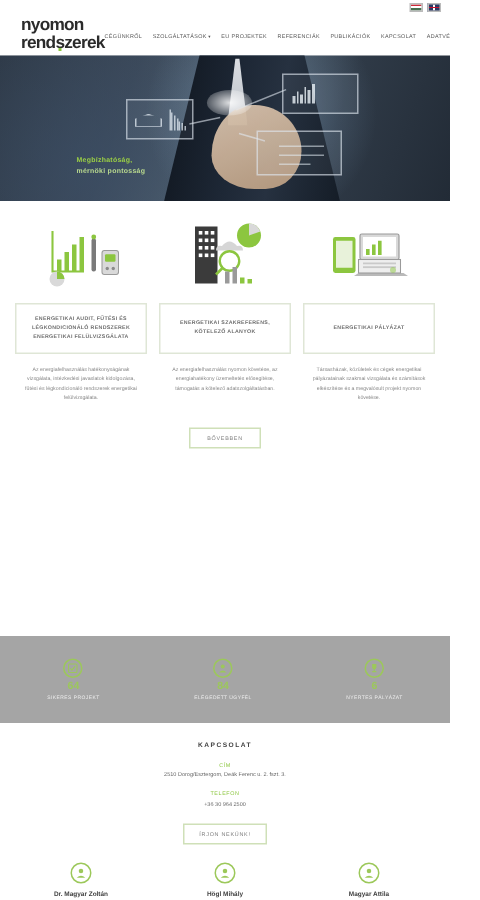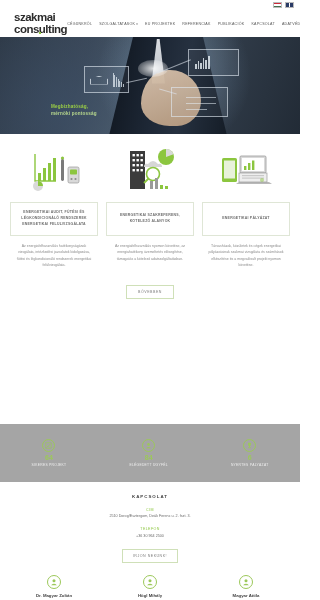--- a/index.html
+++ b/index.html
@@ -184,23 +184,23 @@
 </head>
 <body>
 
 <div class="topbar">
   <span class="flag flag-hu"></span>
   <span class="flag flag-en"></span>
 </div>
 
 <div class="header">
   <div class="logo">
-    <span class="logo-l1">szakmai</span>
+    <span class="logo-l1">nyomon</span>
     <span class="logo-l2">
-      <span>consulting</span>
+      <span>rendszerek</span>
       <i class="logo-dot"></i>
     </span>
   </div>
   <nav class="nav">
     <span class="nav-item">CÉGÜNKRŐL</span>
     <span class="nav-item"><span>SZOLGÁLTATÁSOK</span><span class="caret">▾</span></span>
     <span class="nav-item">EU PROJEKTEK</span>
     <span class="nav-item">REFERENCIÁK</span>
     <span class="nav-item">PUBLIKÁCIÓK</span>
     <span class="nav-item">KAPCSOLAT</span>

